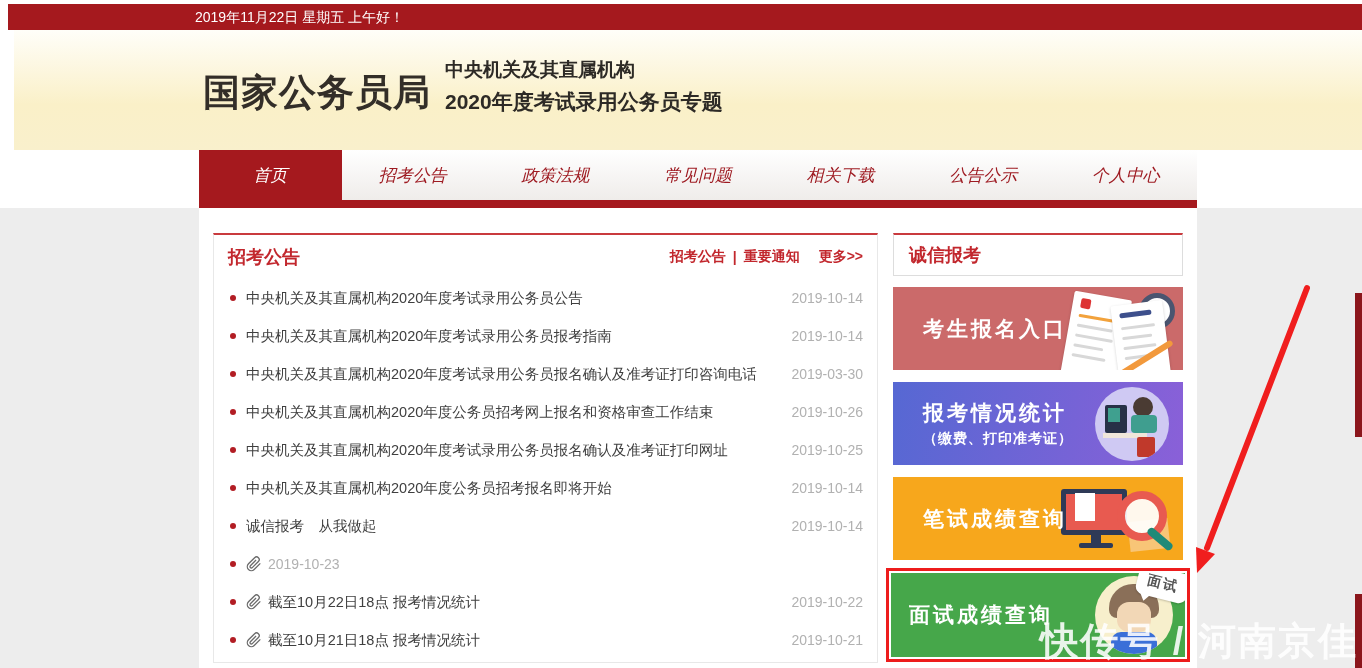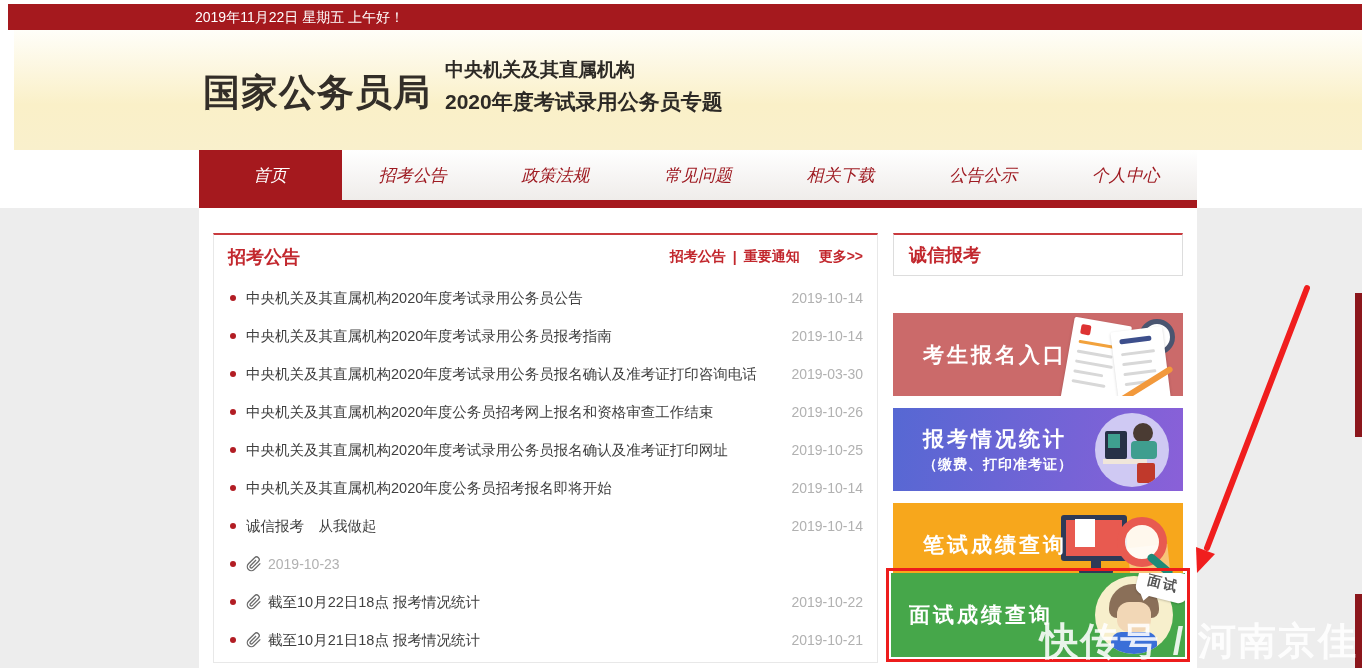--- a/index.html
+++ b/index.html
@@ -44,21 +44,21 @@
   .bullet{width:6px;height:6px;border-radius:50%;background:#b21d24;margin:0 10px 0 2px;flex:none;}
   .clip{width:16px;height:16px;margin-right:6px;flex:none;}
   .ann-text{flex:1;font-size:14.5px;color:#3f3f3f;white-space:nowrap;overflow:hidden;cursor:pointer;}
   .ann-date{font-size:14px;color:#b1b1b1;flex:none;}
 
   
   .qe-header{position:absolute;left:893px;top:233px;width:290px;height:43px;box-sizing:border-box;
              background:#ffffff;border:1px solid #dddddd;border-top:2px solid #c93a3e;
              display:flex;align-items:center;padding-left:15px;
              font-size:18px;font-weight:bold;color:#c2272d;}
-  .banner{position:absolute;left:893px;width:290px;height:83px;overflow:hidden;cursor:pointer;margin-top:26px;}
+  .banner{position:absolute;left:893px;width:290px;height:83px;overflow:hidden;cursor:pointer;}
   .banner .blabel{position:absolute;left:30px;top:0;height:100%;display:flex;flex-direction:column;
                   justify-content:center;color:#ffffff;font-weight:bold;letter-spacing:3px;font-size:21px;}
   .banner .bsub{font-size:14px;letter-spacing:1px;margin-top:3px;}
   .b1{top:287px;background:#cb6a6a;}
   .b2{top:382px;background:linear-gradient(100deg,#5668d3 0%,#8a60d8 100%);}
   .b3{top:477px;background:#f7a71c;}
   .b4-wrap{position:absolute;left:886px;top:568px;width:304px;height:94px;box-sizing:border-box;
            border:3px solid #ed1c1c;padding:2px;background:transparent;}
   .b4{position:relative;left:0;top:0;width:294px;height:84px;background:#46a74a;overflow:hidden;cursor:pointer;}
   .b4 .blabel{position:absolute;left:18px;top:0;height:100%;display:flex;align-items:center;

